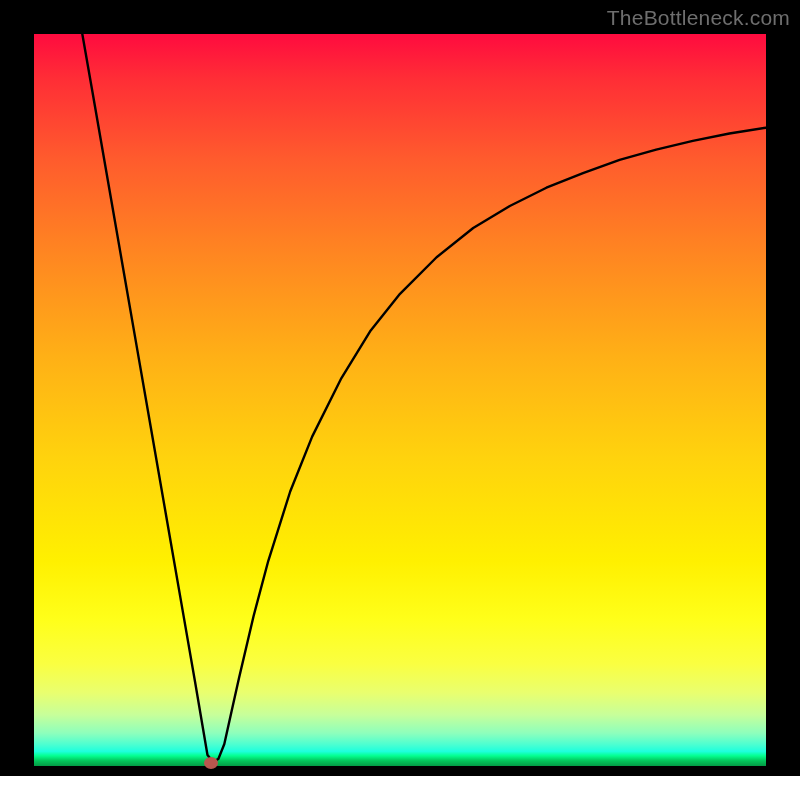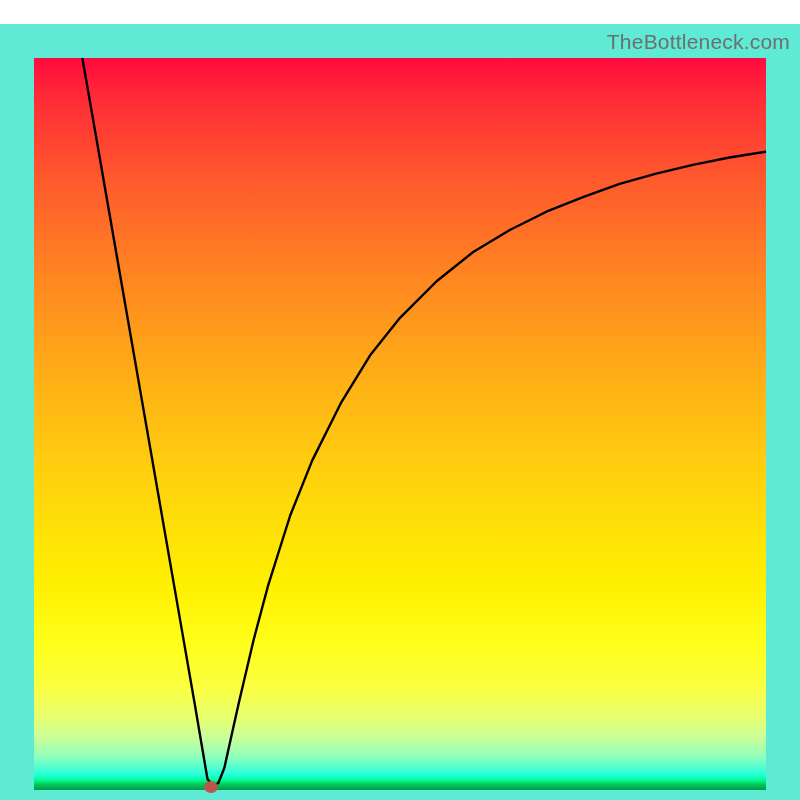--- a/index.html
+++ b/index.html
@@ -1,22 +1,21 @@
 <!DOCTYPE html>
 <html><head>
 <meta charset="utf-8">
 <style>
   * { margin: 0; padding: 0; box-sizing: border-box; }
   html, body { width: 800px; height: 800px; overflow: hidden; background: #fff; }
   .chart-container {
     position: relative;
     width: 800px;
     height: 776px;
-    background: #5eead4;
-    margin-top: 24px;
+    background: #000000;
   }
   .plot-area {
     position: absolute;
     left: 34px;
     top: 34px;
     width: 732px;
     height: 732px;
     background: linear-gradient(to bottom,
       #ff0b3f 0%,
       #ff2d36 6%,

